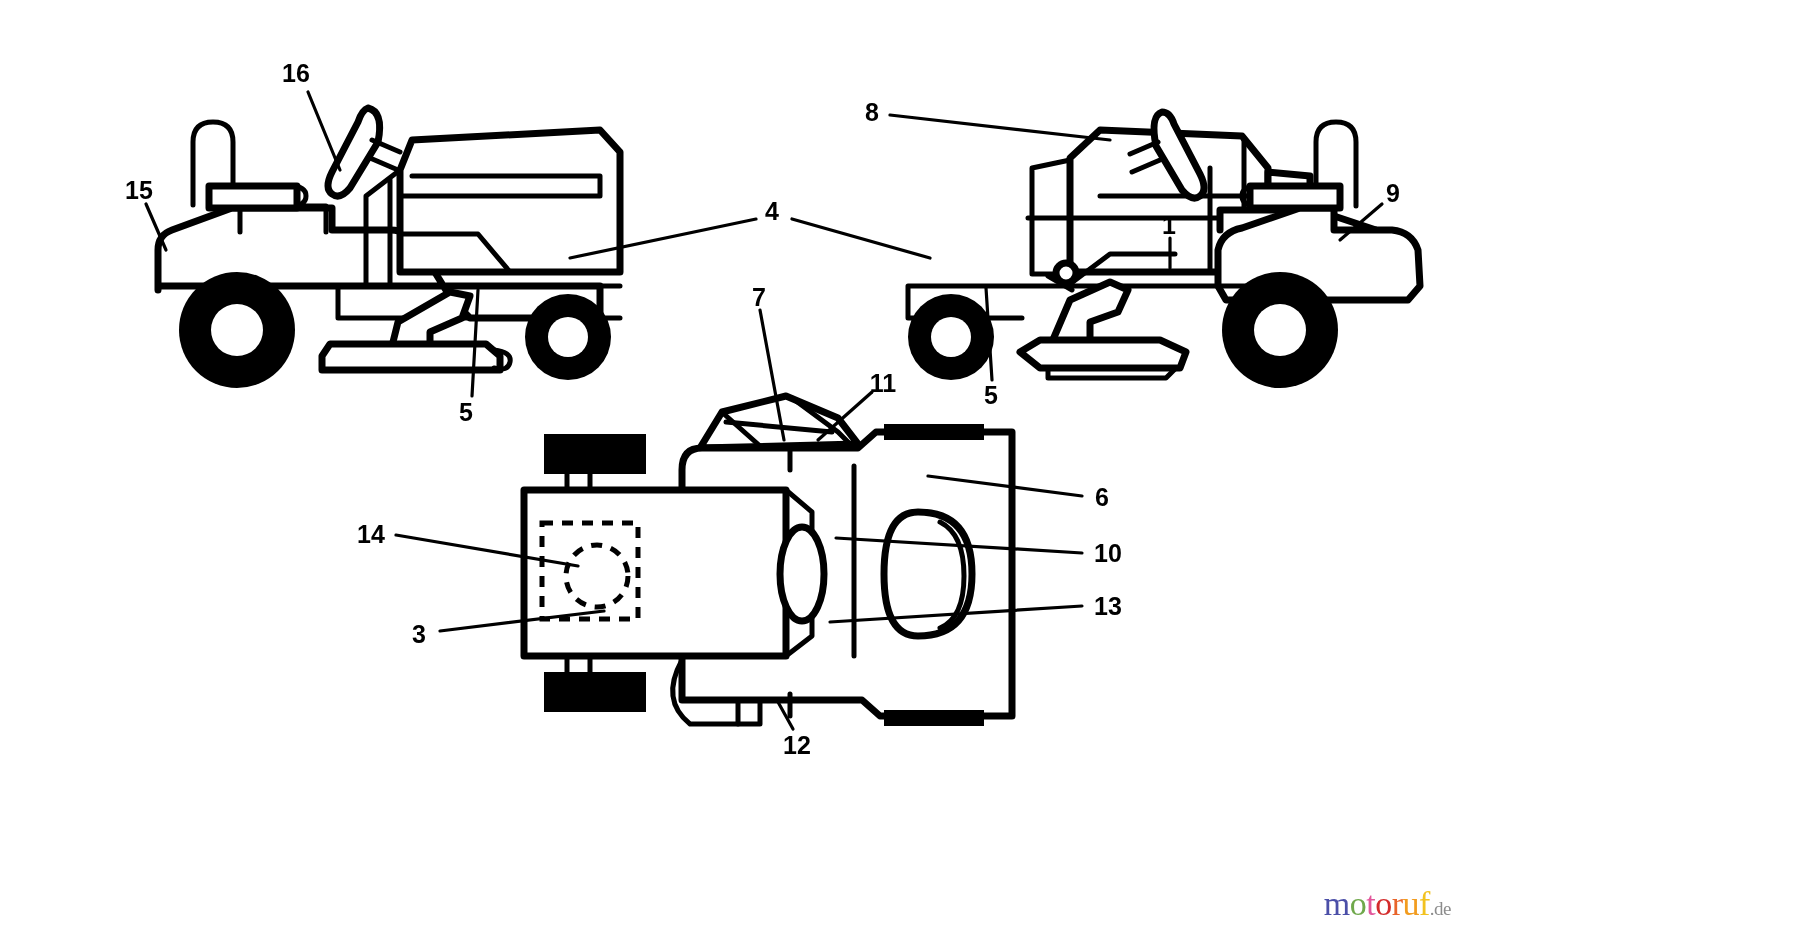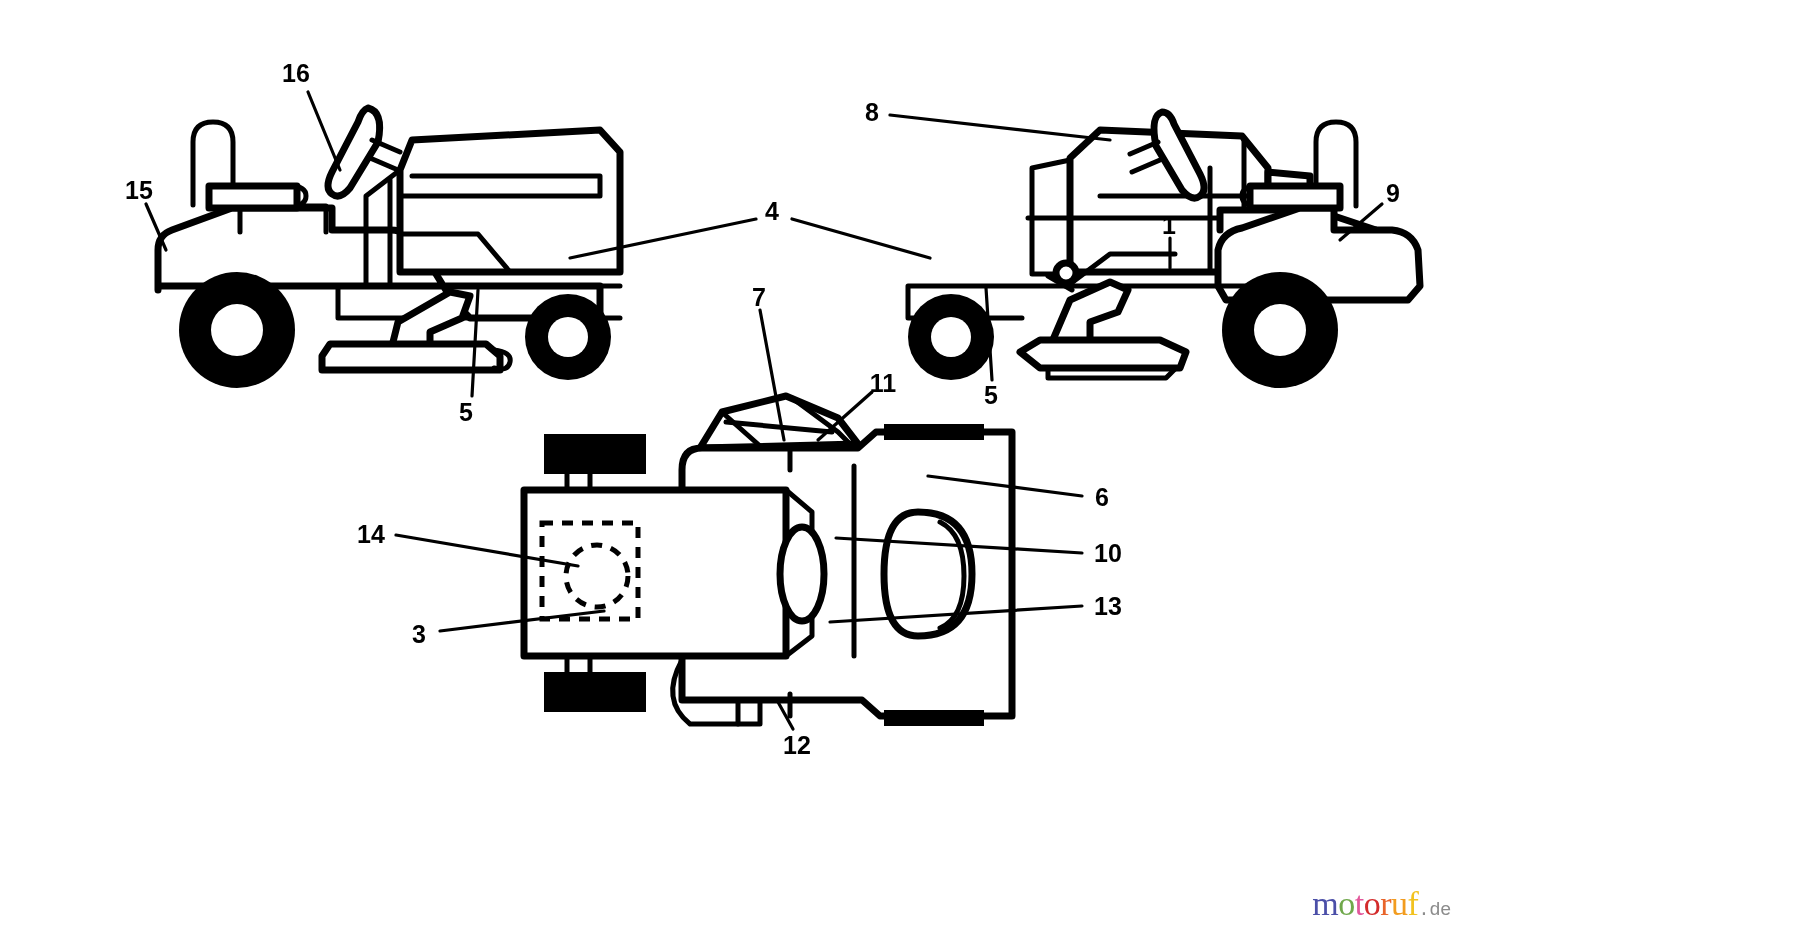--- a/index.html
+++ b/index.html
@@ -76,21 +76,20 @@
     bottom: 8px;
     font-family: "Liberation Serif", serif;
     font-size: 34px;
     letter-spacing: -0.5px;
     line-height: 1;
     white-space: nowrap;
     user-select: none;
   }
   #watermark .wm-suffix {
     font-size: 19px;
-    font-family: Liberation Mono, monospace;
   }
 </style>
 </head>
 <body>
 
 <div id="page">
 
   <svg id="diagram" viewBox="0 0 1800 929" xmlns="http://www.w3.org/2000/svg">
 
     <g>

